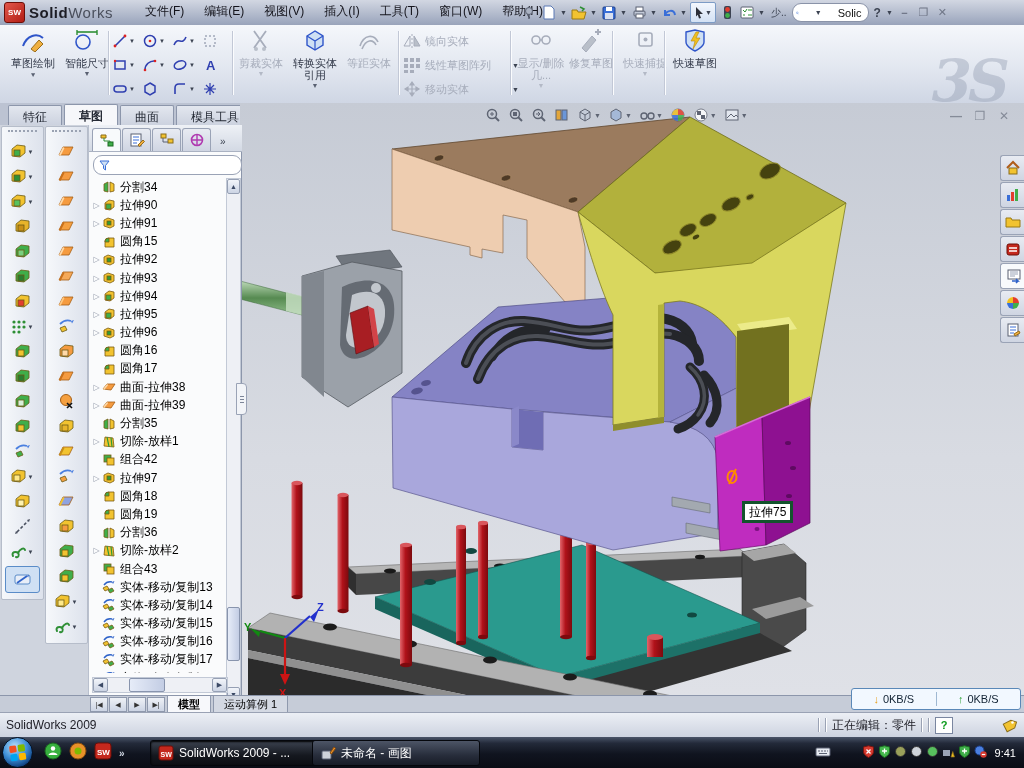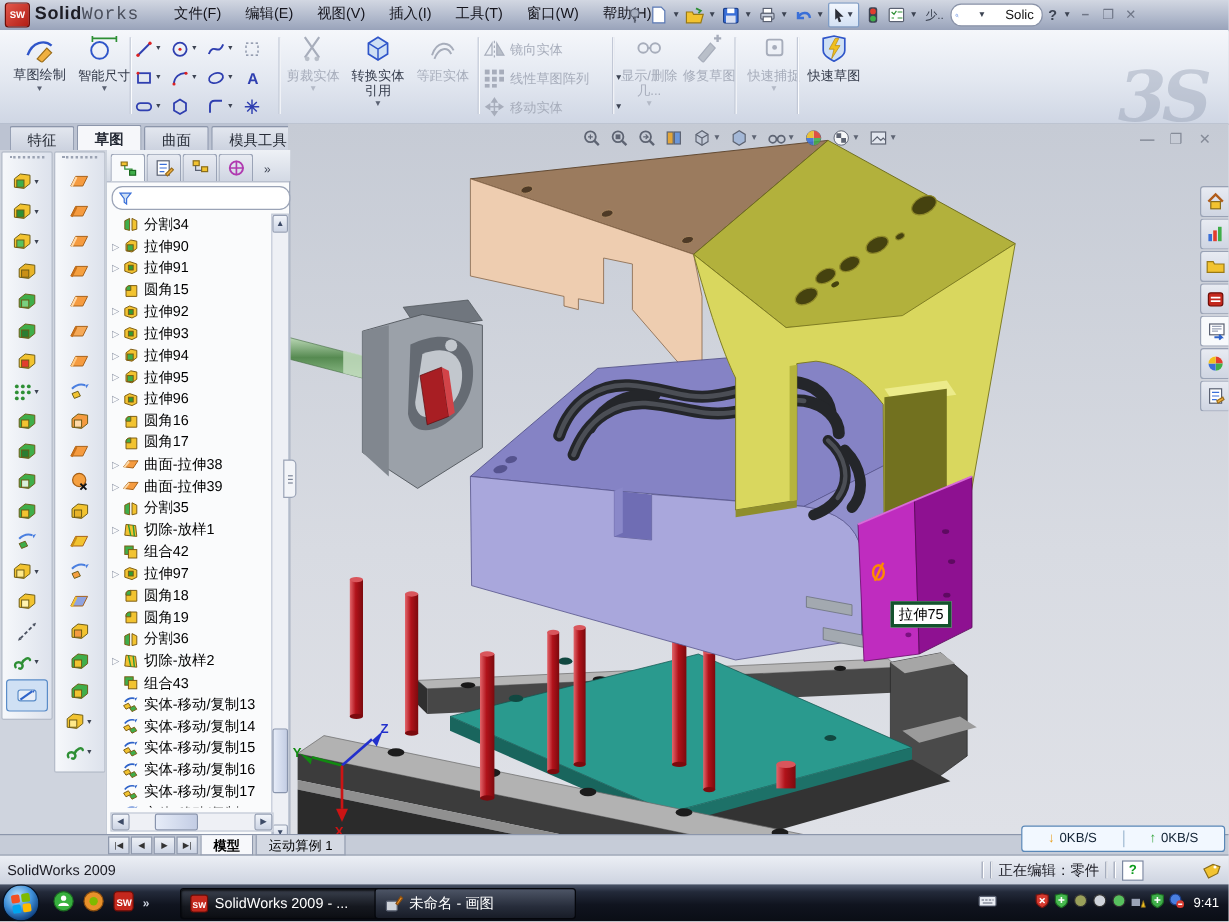--- a/index.html
+++ b/index.html
@@ -4,21 +4,21 @@
 <style>
   html,body{margin:0;padding:0;}
   body{font-family:"Liberation Sans","DejaVu Sans",sans-serif;}
   #root{position:relative;width:1024px;height:768px;overflow:hidden;background:#cdd2db;}
   .abs{position:absolute;}
   
   #titlebar{left:0;top:0;width:1024px;height:25px;background:linear-gradient(#d2d7e2,#aab3c7 70%,#99a3ba);border-bottom:1px solid #6f7a92;}
   #logo{left:4px;top:2px;height:20px;display:flex;align-items:center;gap:4px;}
   .sw-cube{width:19px;height:19px;background:linear-gradient(135deg,#e2574b,#b21d14);border:1px solid #6d0e08;border-radius:3px;color:#fff;font-size:8px;font-weight:bold;display:flex;align-items:center;justify-content:center;}
   #appname{font-size:15px;color:#1c1c24;letter-spacing:.5px;}
-  #appname b{font-weight:bold;} #appname span{color:#4a4f5c;font-family:Liberation Mono, monospace;}
+  #appname b{font-weight:bold;} #appname span{color:#4a4f5c;}
   #menus{left:135px;top:0;height:25px;display:flex;}
   .menu{font-size:12px;color:#14141c;padding:3px 10px;cursor:default;}
   #tb-top{left:520px;top:1px;height:23px;display:flex;align-items:center;gap:2px;}
   .tbtn{width:18px;height:18px;display:flex;align-items:center;justify-content:center;}
   .tcaret{font-size:7px;color:#3c4352;width:8px;}
   .tb-sel{border:1px solid #7d9cc6;background:linear-gradient(#f3f7fd,#d3e1f4);border-radius:2px;display:flex;align-items:center;padding:0 2px;height:19px;}
   #searchbox{width:66px;height:17px;background:#fff;border:1px solid #8a93a8;border-radius:9px;display:flex;align-items:center;font-size:11px;padding:0 6px 0 3px;color:#111;gap:16px;}
   .winbtn{width:17px;height:15px;color:#6f7687;font-size:11px;display:flex;align-items:center;justify-content:center;font-weight:bold;}
   
   #ribbon{left:0;top:25px;width:1024px;height:78px;background:linear-gradient(#f5f7fb,#e2e7f0 55%,#cfd6e4);border-bottom:1px solid #97a0b4;}

